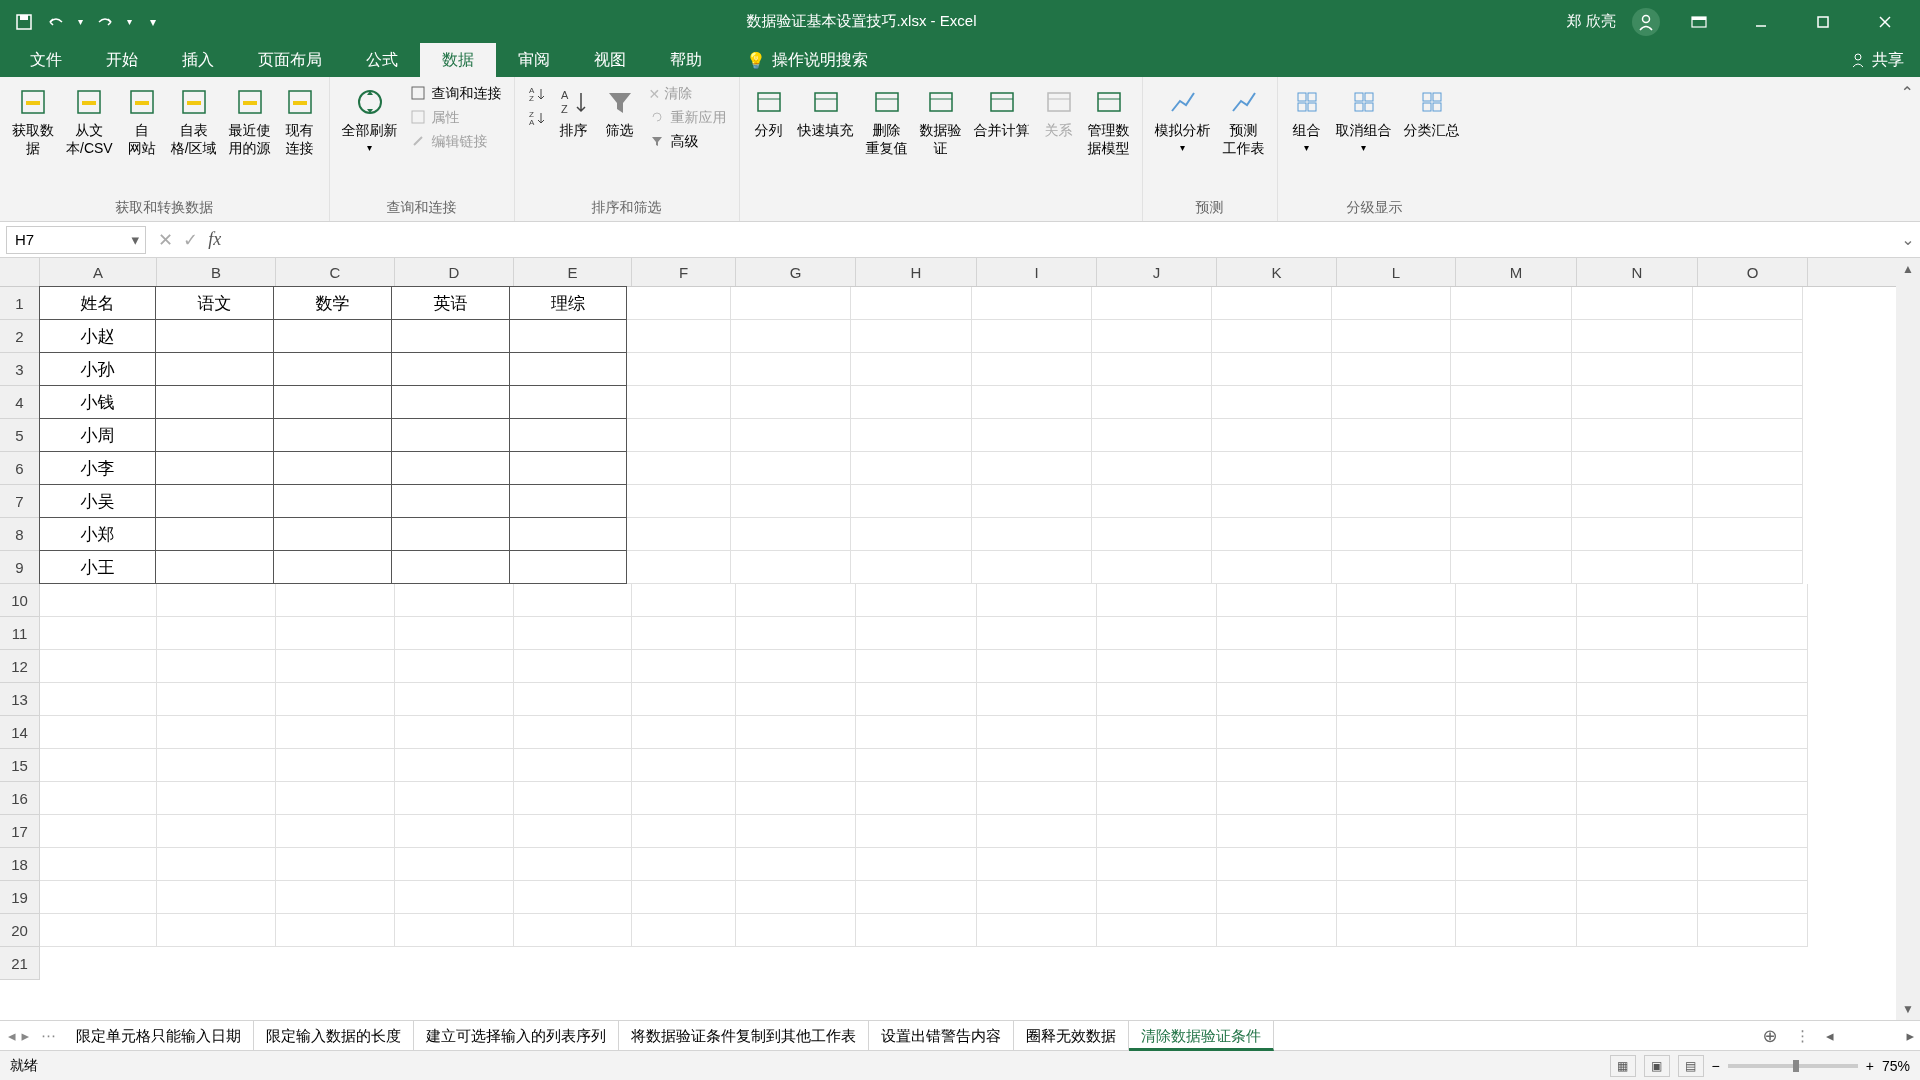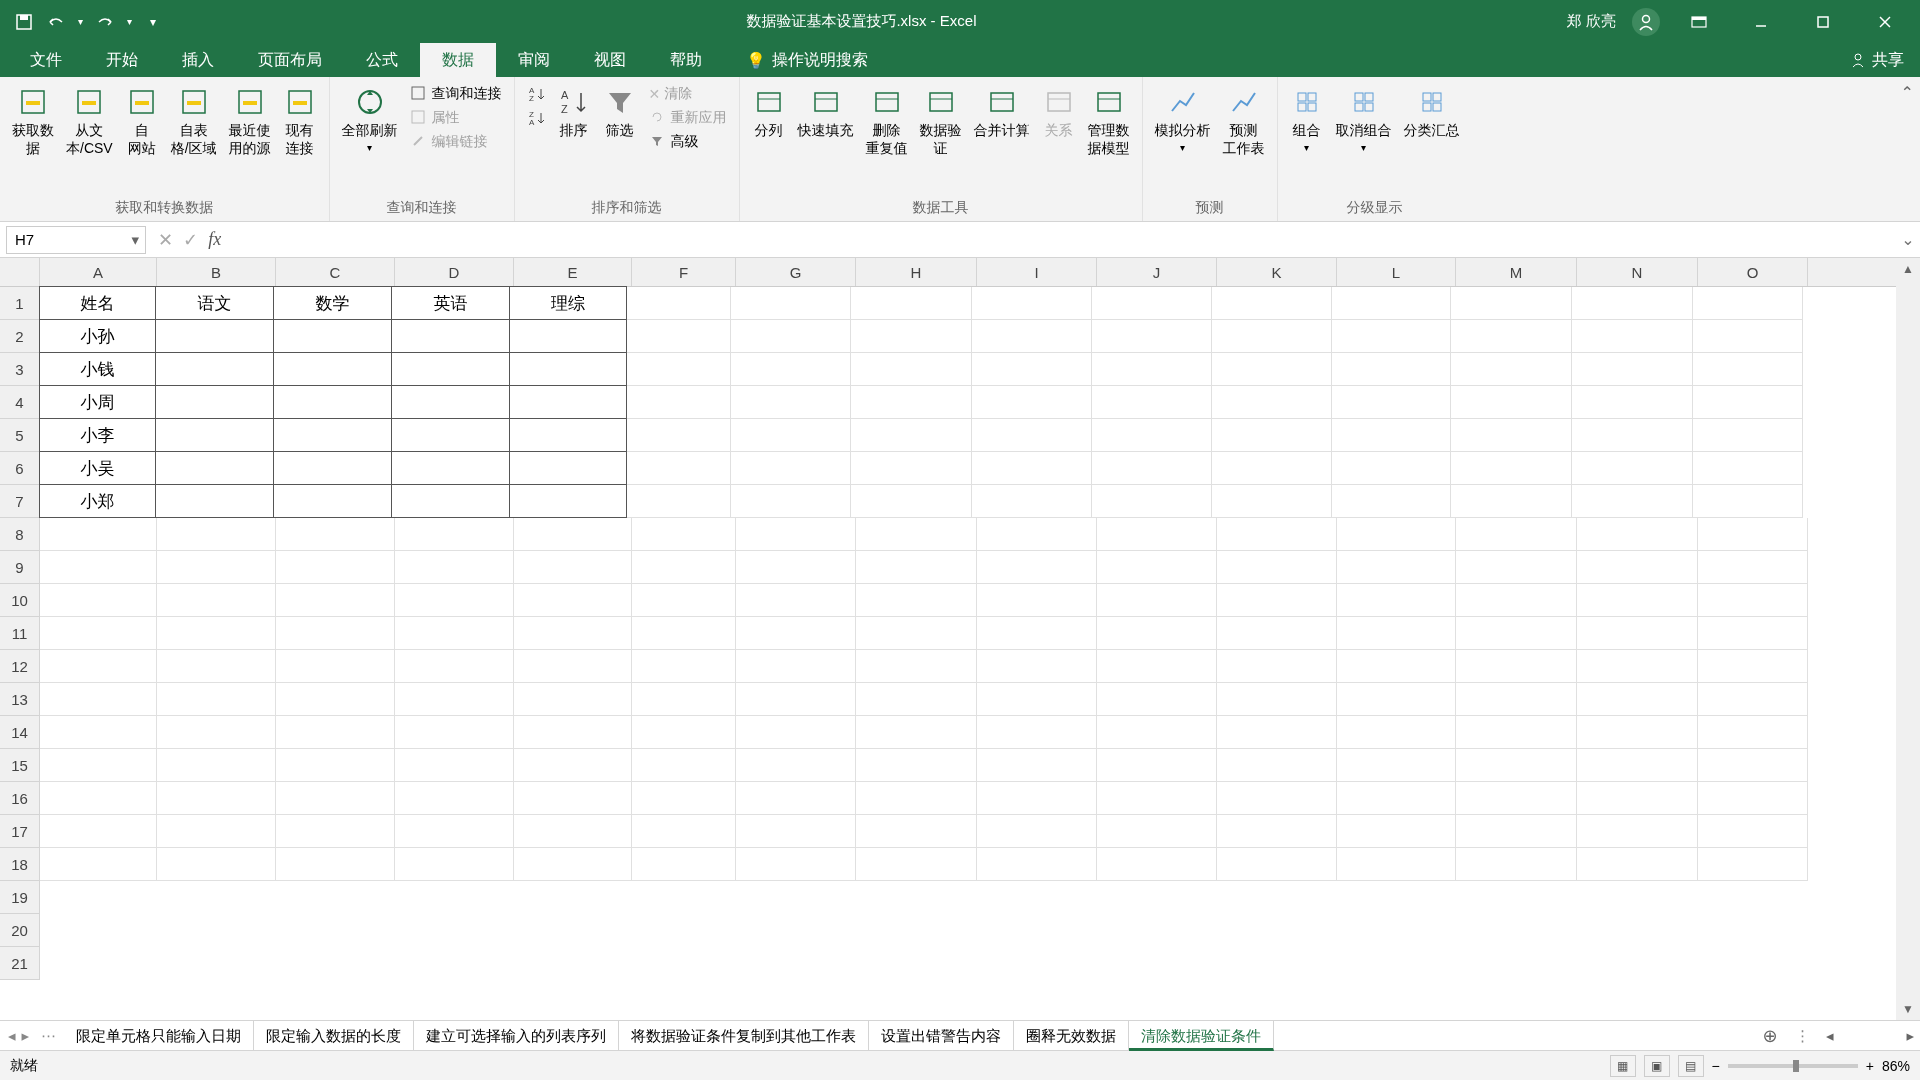--- a/index.html
+++ b/index.html
@@ -385,21 +385,20 @@
         <div class="big-btn">
           <div class="ico">
             <svg width="34" height="34">
               <rect x="6" y="8" width="22" height="18" fill="none" stroke="#217346" stroke-width="1.5"></rect>
               <line x1="6" y1="14" x2="28" y2="14" stroke="#217346"></line>
             </svg>
           </div>
           <span>管理数<br>据模型</span>
         </div>
       </div>
-    <div class="rgroup-label">数据工具</div>
   </div>
   <div class="rgroup">
     <div class="rgroup-body" id="g5">
         <div class="big-btn">
           <div class="ico">
             <svg width="34" height="34">
               <path d="M6 26 L14 16 L20 20 L28 8" fill="none" stroke="#5b9bd5" stroke-width="2"></path>
             </svg>
           </div>
           <span>模拟分析</span>
@@ -527,20 +526,37 @@
         <div class="cell" style="width: 121px;"></div>
         <div class="cell" style="width: 120px;"></div>
         <div class="cell" style="width: 120px;"></div>
         <div class="cell" style="width: 120px;"></div>
         <div class="cell" style="width: 119px;"></div>
         <div class="cell" style="width: 121px;"></div>
         <div class="cell" style="width: 121px;"></div>
         <div class="cell" style="width: 110px;"></div>
       </div>
       <div class="cell-row">
+        <div class="cell b" style="width: 117px;">小赵</div>
+        <div class="cell b" style="width: 119px;"></div>
+        <div class="cell b" style="width: 119px;"></div>
+        <div class="cell b" style="width: 119px;"></div>
+        <div class="cell b" style="width: 118px;"></div>
+        <div class="cell" style="width: 104px;"></div>
+        <div class="cell" style="width: 120px;"></div>
+        <div class="cell" style="width: 121px;"></div>
+        <div class="cell" style="width: 120px;"></div>
+        <div class="cell" style="width: 120px;"></div>
+        <div class="cell" style="width: 120px;"></div>
+        <div class="cell" style="width: 119px;"></div>
+        <div class="cell" style="width: 121px;"></div>
+        <div class="cell" style="width: 121px;"></div>
+        <div class="cell" style="width: 110px;"></div>
+      </div>
+      <div class="cell-row">
         <div class="cell b" style="width: 117px;">小孙</div>
         <div class="cell b" style="width: 119px;"></div>
         <div class="cell b" style="width: 119px;"></div>
         <div class="cell b" style="width: 119px;"></div>
         <div class="cell b" style="width: 118px;"></div>
         <div class="cell" style="width: 104px;"></div>
         <div class="cell" style="width: 120px;"></div>
         <div class="cell" style="width: 121px;"></div>
         <div class="cell" style="width: 120px;"></div>
         <div class="cell" style="width: 120px;"></div>
@@ -613,20 +629,37 @@
         <div class="cell" style="width: 120px;"></div>
         <div class="cell" style="width: 120px;"></div>
         <div class="cell" style="width: 120px;"></div>
         <div class="cell" style="width: 119px;"></div>
         <div class="cell" style="width: 121px;"></div>
         <div class="cell" style="width: 121px;"></div>
         <div class="cell" style="width: 110px;"></div>
       </div>
       <div class="cell-row">
         <div class="cell b" style="width: 117px;">小郑</div>
+        <div class="cell b" style="width: 119px;"></div>
+        <div class="cell b" style="width: 119px;"></div>
+        <div class="cell b" style="width: 119px;"></div>
+        <div class="cell b" style="width: 118px;"></div>
+        <div class="cell" style="width: 104px;"></div>
+        <div class="cell" style="width: 120px;"></div>
+        <div class="cell" style="width: 121px;"></div>
+        <div class="cell" style="width: 120px;"></div>
+        <div class="cell" style="width: 120px;"></div>
+        <div class="cell" style="width: 120px;"></div>
+        <div class="cell" style="width: 119px;"></div>
+        <div class="cell" style="width: 121px;"></div>
+        <div class="cell" style="width: 121px;"></div>
+        <div class="cell" style="width: 110px;"></div>
+      </div>
+      <div class="cell-row">
+        <div class="cell b" style="width: 117px;">小王</div>
         <div class="cell b" style="width: 119px;"></div>
         <div class="cell b" style="width: 119px;"></div>
         <div class="cell b" style="width: 119px;"></div>
         <div class="cell b" style="width: 118px;"></div>
         <div class="cell" style="width: 104px;"></div>
         <div class="cell" style="width: 120px;"></div>
         <div class="cell" style="width: 121px;"></div>
         <div class="cell" style="width: 120px;"></div>
         <div class="cell" style="width: 120px;"></div>
         <div class="cell" style="width: 120px;"></div>
@@ -858,15 +891,15 @@
   <span>就绪</span>
   <div class="status-right">
     <div class="view-btn">▦</div>
     <div class="view-btn">▣</div>
     <div class="view-btn">▤</div>
     <span>−</span>
     <div class="zoom-slider">
         <div class="thumb"></div>
       </div>
     <span>+</span>
-    <span>86%</span>
+    <span>75%</span>
   </div>
 </div>
 
 </body></html>

